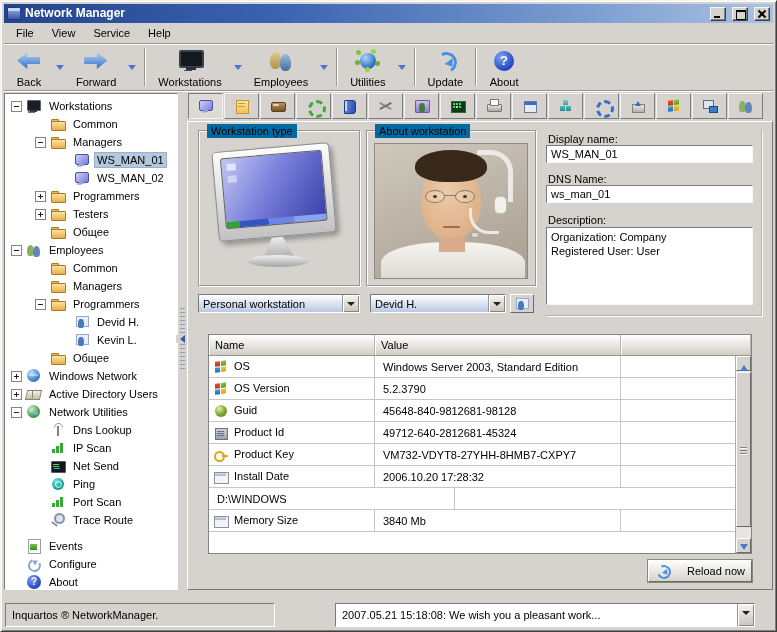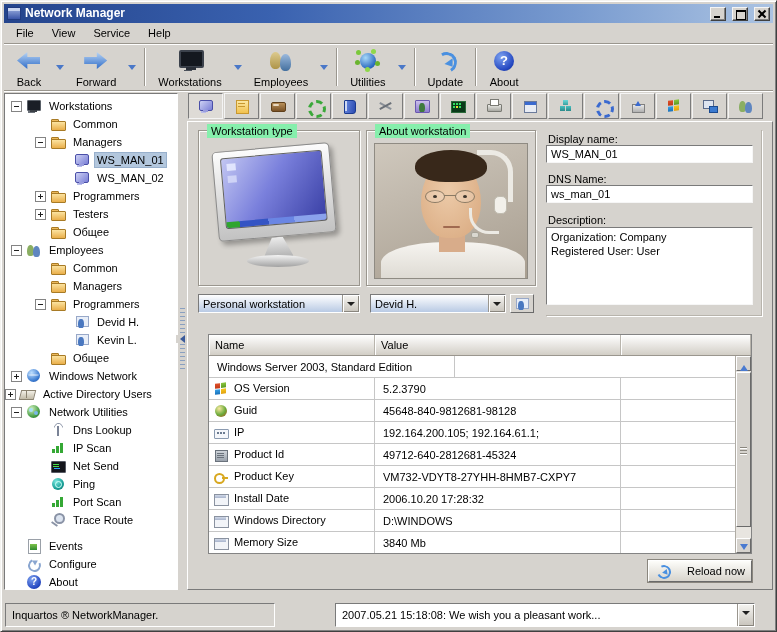--- a/index.html
+++ b/index.html
@@ -61,21 +61,21 @@
     background:repeating-linear-gradient(#8aa0c0 0 1px,transparent 1px 4px)}
   .split-handle::after{content:"";position:absolute;left:-1px;top:27px;border:4px solid transparent;border-right:5px solid #3a5a9a;background:#d6d3ce;margin-left:-3px}
   
   .main{flex:1;display:flex;flex-direction:column;min-width:0;margin-bottom:10px}
   .tabstrip{height:28px;display:flex;gap:1px;padding:0 0 2px 1px;flex:none}
   .tab{width:35px;height:26px;background:#d6d3ce;border:1px solid;border-color:#f4f4f4 #7b7b7b #7b7b7b #f4f4f4;display:flex;align-items:center;justify-content:center}
   .tab.selected{border-color:#7b7b7b #f4f4f4 #f4f4f4 #7b7b7b;background:#dedbd6}
   .content{flex:1;position:relative;border:1px solid;border-color:#fff #7a7a7a #7a7a7a #fff;background:#d6d3ce}
   
   .groupbox{position:absolute;border:1px solid #9a968e;box-shadow:inset 1px 1px 0 #fdfdfb,1px 1px 0 #fdfdfb}
-  .gb-legend{position:absolute;top:-7px;left:8px;background:#86efac;padding:0 4px}
+  .gb-legend{position:absolute;top:-7px;left:8px;background:#0369a1;padding:0 4px}
   #gb-wt{left:10px;top:8px;width:162px;height:156px}
   #gb-aw{left:178px;top:8px;width:170px;height:156px}
   
   .mon-screen{position:absolute;left:16px;top:16px;width:118px;height:90px;background:linear-gradient(#fcfcfc,#c2c2c2);
     border:1px solid #8a8a8a;border-radius:5px;transform:rotate(-5deg);box-shadow:3px 4px 5px rgba(0,0,0,.3)}
   .mon-inner{position:absolute;left:7px;top:6px;right:7px;bottom:11px;background:linear-gradient(125deg,#c2c6f2 0%,#7a80dc 45%,#383ea4 100%);border-radius:3px;border:1px solid #606060}
   .mon-inner::before{content:"";position:absolute;left:5px;top:5px;width:9px;height:7px;background:#e6eaff;box-shadow:0 12px 0 #d4d8f8;opacity:.9}
   .mon-inner::after{content:"";position:absolute;left:0;bottom:0;right:0;height:6px;border-radius:0 0 3px 3px;
     background:linear-gradient(90deg,#2fa52f 0 13%,#3454c4 13% 42%,#6a86e4 42% 68%,#8aa2ec 68% 100%)}
   .mon-stand{position:absolute;left:64px;top:106px;width:30px;height:20px;background:linear-gradient(#ececec,#b2b2b2);clip-path:polygon(32% 0,68% 0,100% 100%,0 100%);transform:rotate(-4deg)}
@@ -356,21 +356,21 @@
         <div class="tree-row" style="padding-left: 30px;">
           <span class="toggle none"></span>
           <span class="icon16 i-folder"></span>
           <span class="tree-label">Общее</span>
         </div>
         <div class="tree-row" style="padding-left: 6px;">
           <span class="toggle plus"></span>
           <span class="icon16 i-globe"></span>
           <span class="tree-label">Windows Network</span>
         </div>
-        <div class="tree-row" style="padding-left: 0;">
+        <div class="tree-row" style="padding-left: 6px;">
           <span class="toggle plus"></span>
           <span class="icon16 i-book"></span>
           <span class="tree-label">Active Directory Users</span>
         </div>
         <div class="tree-row" style="padding-left: 6px;">
           <span class="toggle minus"></span>
           <span class="icon16 i-globe-green"></span>
           <span class="tree-label">Network Utilities</span>
         </div>
         <div class="tree-row" style="padding-left: 30px;">
@@ -529,20 +529,24 @@
         </div>
 
         <div class="dtable">
           <div class="thead">
             <span class="th th-name">Name</span>
             <span class="th th-value">Value</span>
             <span class="th th-fill"></span>
           </div>
           <div id="tbody">
               <div class="tr">
+                <span class="td-name">
+                  <span class="icon16 i-windows-logo"></span>
+                  <span>OS</span>
+                </span>
                 <span class="td-value">Windows Server 2003, Standard Edition</span>
                 <span class="td-fill"></span>
               </div>
               <div class="tr">
                 <span class="td-name">
                   <span class="icon16 i-windows-logo"></span>
                   <span>OS Version</span>
                 </span>
                 <span class="td-value">5.2.3790</span>
                 <span class="td-fill"></span>
@@ -550,28 +554,20 @@
               <div class="tr">
                 <span class="td-name">
                   <span class="icon16 i-sphere"></span>
                   <span>Guid</span>
                 </span>
                 <span class="td-value">45648-840-9812681-98128</span>
                 <span class="td-fill"></span>
               </div>
               <div class="tr">
                 <span class="td-name">
-                  <span class="icon16 i-ip-box"></span>
-                  <span>IP</span>
-                </span>
-                <span class="td-value">192.164.200.105; 192.164.61.1;</span>
-                <span class="td-fill"></span>
-              </div>
-              <div class="tr">
-                <span class="td-name">
                   <span class="icon16 i-archive"></span>
                   <span>Product Id</span>
                 </span>
                 <span class="td-value">49712-640-2812681-45324</span>
                 <span class="td-fill"></span>
               </div>
               <div class="tr">
                 <span class="td-name">
                   <span class="icon16 i-key"></span>
                   <span>Product Key</span>
@@ -581,24 +577,20 @@
               </div>
               <div class="tr">
                 <span class="td-name">
                   <span class="icon16 i-window-config"></span>
                   <span>Install Date</span>
                 </span>
                 <span class="td-value">2006.10.20  17:28:32</span>
                 <span class="td-fill"></span>
               </div>
               <div class="tr">
-                <span class="td-name">
-                  <span class="icon16 i-window-config"></span>
-                  <span>Windows Directory</span>
-                </span>
                 <span class="td-value">D:\WINDOWS</span>
                 <span class="td-fill"></span>
               </div>
               <div class="tr">
                 <span class="td-name">
                   <span class="icon16 i-window-config"></span>
                   <span>Memory Size</span>
                 </span>
                 <span class="td-value">3840 Mb</span>
                 <span class="td-fill"></span>

